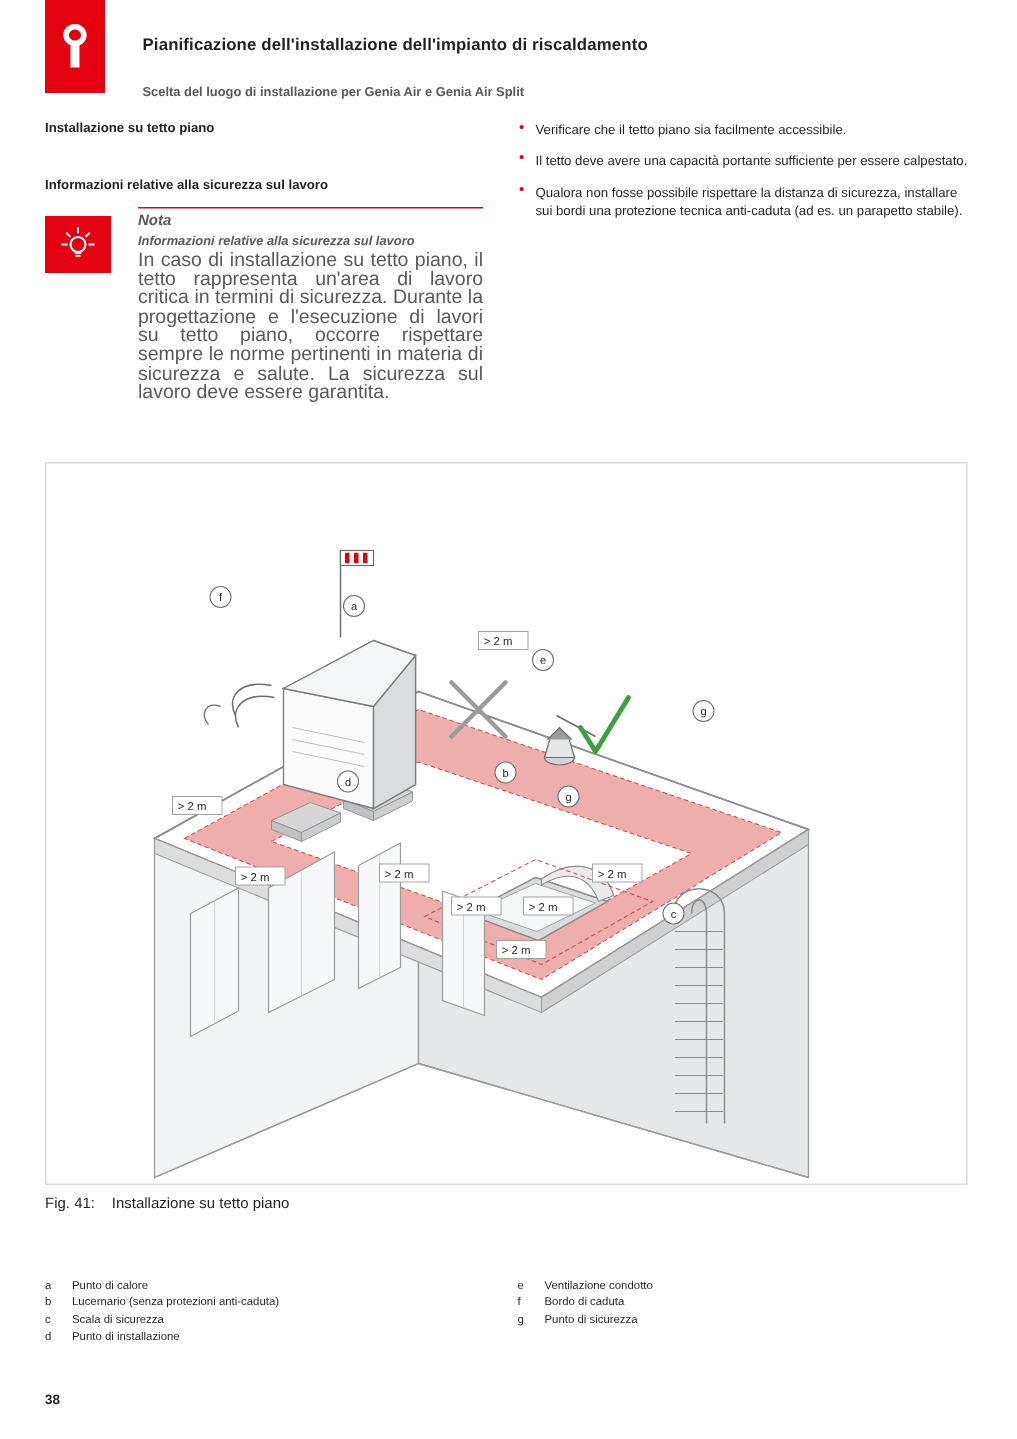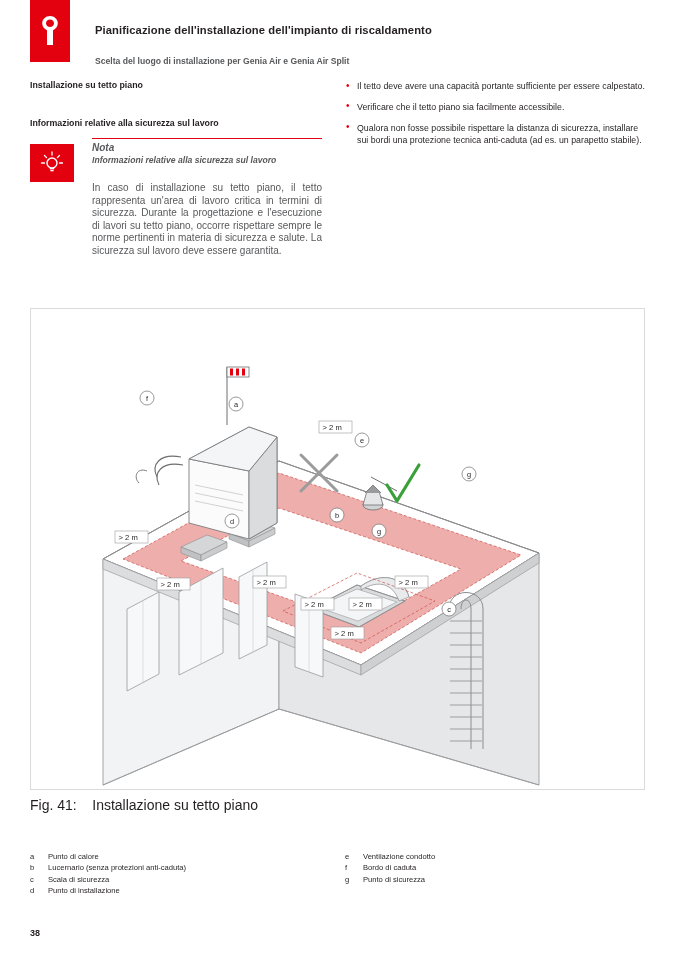--- a/index.html
+++ b/index.html
@@ -101,25 +101,25 @@
     line-height: 12px;
   }
   .note-subtitle {
     font-size: 8.6px;
     font-style: italic;
     font-weight: bold;
     color: #58595b;
     line-height: 12px;
   }
   .note-text {
-    font-size: 10px;
+    font-size: 13px;
     color: #58595b;
     line-height: 12.6px;
     text-align: justify;
-    margin-top: 16px;
+    margin-top: 1px;
   }
 
   
   ul.bullets { list-style: none; margin: 0; padding: 0; }
   ul.bullets li {
     position: relative;
     padding-left: 12px;
     font-size: 8.8px;
     line-height: 12.8px;
     margin-bottom: 8px;
@@ -139,21 +139,21 @@
     left: 30px; top: 308px;
     width: 615px; height: 482px;
     border: 1px solid #d9dadb;
     background: #ffffff;
     overflow: hidden;
   }
   .figure svg { display:block; }
   .fig-caption {
     position: absolute;
     left: 30px; top: 797px;
-    font-size: 14px;
+    font-size: 10px;
     color: #231f20;
   }
   .fig-caption .lbl { font-weight: normal; }
 
   
   .legend-left {
     position: absolute;
     left: 30px; top: 851px;
     width: 300px;
   }
@@ -220,22 +220,22 @@
       <div class="note-body">
         <div class="note-title">Nota</div>
         <div class="note-subtitle">Informazioni relative alla sicurezza sul lavoro</div>
         <div class="note-text">In caso di installazione su tetto piano, il tetto rappresenta un'area di lavoro critica in termini di sicurezza. Durante la progettazione e l'esecuzione di lavori su tetto piano, occorre rispettare sempre le norme pertinenti in materia di sicurezza e salute. La sicurezza sul lavoro deve essere garantita.</div>
       </div>
     </div>
   </div>
 
   <div class="col-right">
     <ul class="bullets">
+      <li>Verificare che il tetto piano sia facilmente accessibile.</li>
       <li>Il tetto deve avere una capacità portante sufficiente per essere calpestato.</li>
-      <li>Verificare che il tetto piano sia facilmente accessibile.</li>
       <li>Qualora non fosse possibile rispettare la distanza di sicurezza, installare sui bordi una protezione tecnica anti-caduta (ad es. un parapetto stabile).</li>
     </ul>
   </div>
 
   <div class="figure">
     <svg width="613" height="480" viewBox="0 0 613 480">
 
       <polygon points="72,476 72,250 248,152 248,400" fill="#f2f3f4" stroke="#9a9b9d" stroke-width="0.9"></polygon>
 
       <polygon points="248,400 248,152 508,244 508,476" fill="#e6e7e8" stroke="#9a9b9d" stroke-width="0.9"></polygon>

